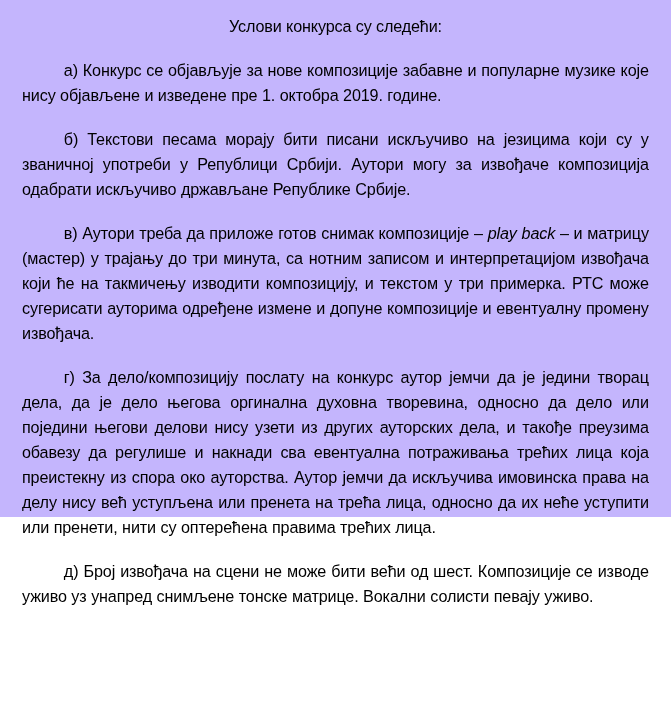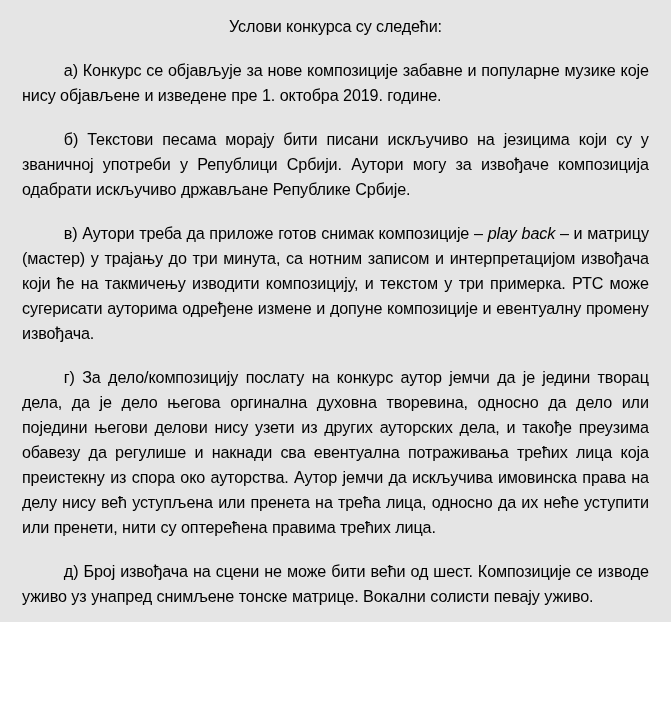--- a/index.html
+++ b/index.html
@@ -12,22 +12,22 @@
     width: 671px;
     height: 710px;
     overflow: hidden;
     font-family: "Liberation Sans", "DejaVu Sans", sans-serif;
     color: #000000;
   }
 
   #document-page {
     position: relative;
     width: 671px;
-    height: 622px;
-    background: #e5e5e5;
+    height: 517px;
+    background: #c4b5fd;
     box-sizing: border-box;
     padding: 0;
   }
 
   .doc-body {
     position: absolute;
     left: 22px;
     top: 14px;
     width: 627px;   
   }

